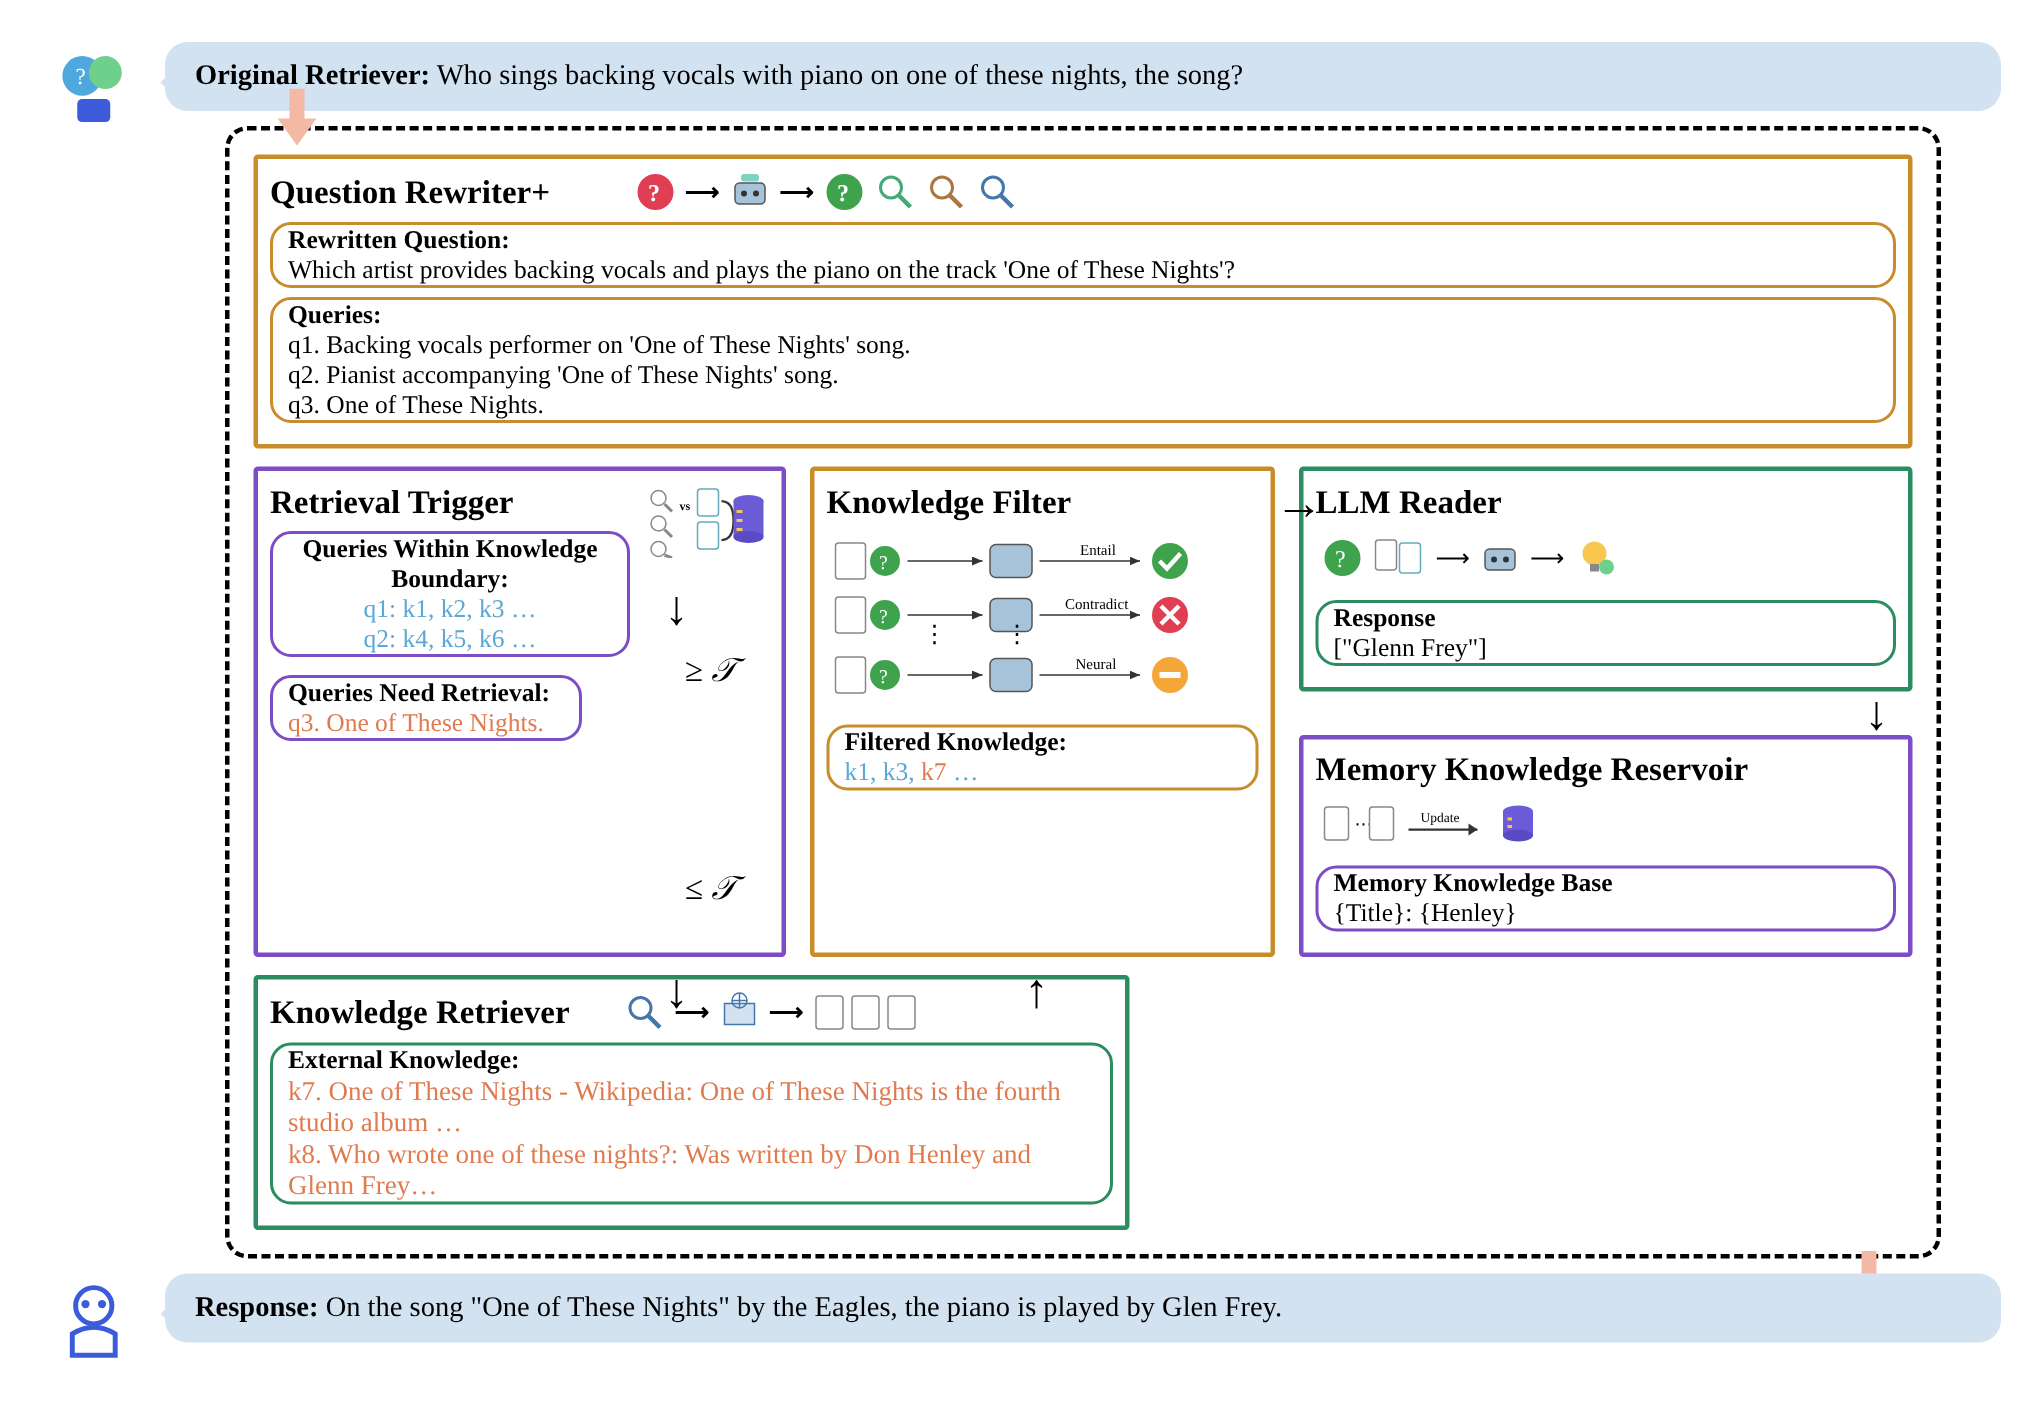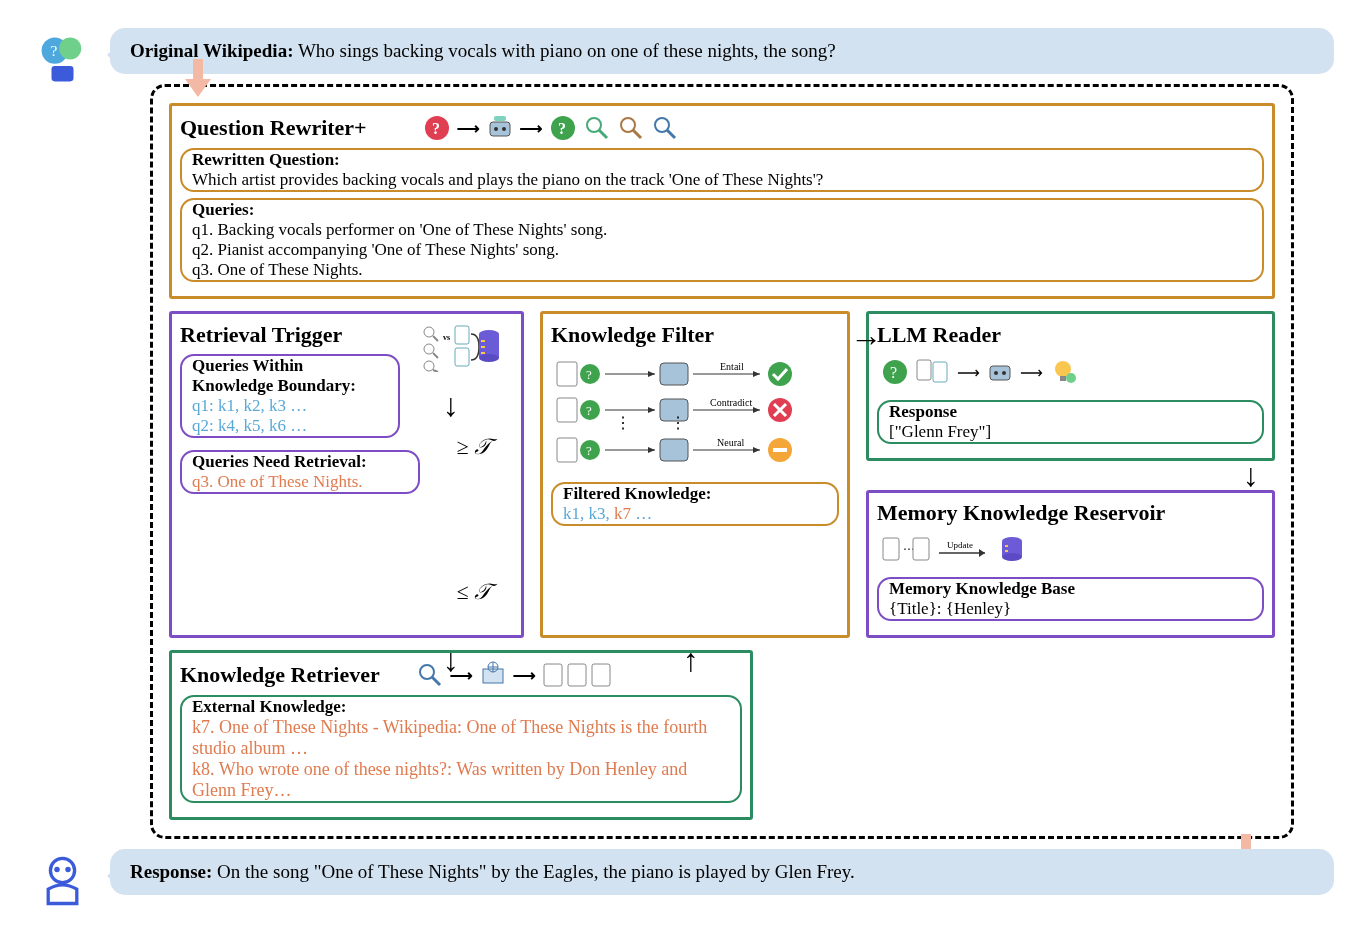--- a/index.html
+++ b/index.html
@@ -42,21 +42,21 @@
 
 <div class="bubble bubble-left">
   <div class="bubble-icon">
     <svg viewBox="0 0 50 50">
         <circle cx="18" cy="16" r="12" fill="#4ea8de"></circle>
         <circle cx="32" cy="14" r="10" fill="#6fd08c"></circle>
         <text x="14" y="21" font-size="14" fill="#fff">?</text>
         <rect x="15" y="30" width="20" height="14" rx="3" fill="#3b5bdb"></rect>
       </svg>
   </div>
-  <span style="font-weight:bold">Original Wikipedia:</span>
+  <span style="font-weight:bold">Original Retriever:</span>
   <span>Who sings backing vocals with piano on one of these nights, the song?</span>
 </div>
 
 <div class="dashed-container">
   <div class="arrow-down-pink top">
     <svg viewBox="0 0 30 40">
         <path d="M10 0 L20 0 L20 20 L28 20 L15 38 L2 20 L10 20 Z" fill="#f4b9a5"></path>
       </svg>
   </div>
 
@@ -107,48 +107,48 @@
     </div>
   </div>
 
   <div class="arrow-connector" style="top:300px; left:290px;">↓</div>
 
   <div class="row" style="margin-top:8px;">
 
     <div class="module purple" style="flex:0 0 355px; position:relative;">
       <div class="module-title">
         <span>Retrieval Trigger</span>
-        <span class="icon-row" style="position:absolute; right:20px; top:8px;">
+        <span class="icon-row" style="position:absolute; right:10px; top:8px;">
           <svg width="80" height="50" viewBox="0 0 80 50">
             <circle cx="8" cy="10" r="5" fill="none" stroke="#888"></circle>
               <line x1="12" y1="14" x2="17" y2="19" stroke="#888" stroke-width="2"></line>
             <circle cx="8" cy="27" r="5" fill="none" stroke="#888"></circle>
               <line x1="12" y1="31" x2="17" y2="36" stroke="#888" stroke-width="2"></line>
             <circle cx="8" cy="44" r="5" fill="none" stroke="#888"></circle>
               <line x1="12" y1="48" x2="17" y2="50" stroke="#888" stroke-width="2"></line>
             <text x="22" y="18" font-size="8">vs</text>
             <rect x="34" y="4" width="14" height="18" rx="2" fill="#fff" stroke="#6ab"></rect>
             <rect x="34" y="26" width="14" height="18" rx="2" fill="#fff" stroke="#6ab"></rect>
             <path d="M50 12 Q58 12 58 25 Q58 38 50 38" fill="none" stroke="#333" stroke-width="1.5"></path>
             <ellipse cx="68" cy="12" rx="10" ry="4" fill="#6b5bd6"></ellipse>
               <rect x="58" y="12" width="20" height="24" fill="#6b5bd6"></rect>
               <ellipse cx="68" cy="36" rx="10" ry="4" fill="#5a4bc5"></ellipse>
             <rect x="60" y="18" width="4" height="2" fill="#f9c74f"></rect>
               <rect x="60" y="24" width="4" height="2" fill="#f9c74f"></rect>
               <rect x="60" y="30" width="4" height="2" fill="#f9c74f"></rect>
           </svg>
         </span>
       </div>
-      <div class="sub-box purple" style="position:relative; width:220px;">
+      <div class="sub-box purple" style="position:relative; width:240px;text-align:center;">
         <div class="label">Queries Within Knowledge Boundary:</div>
         <div class="blue-text">q1: k1, k2, k3 …</div>
         <div class="blue-text">q2: k4, k5, k6 …</div>
       </div>
       <span class="threshold" style="top:120px; right:30px;">≥ 𝒯</span>
-      <div class="sub-box purple" style="width:240px;margin-top:12px;">
+      <div class="sub-box purple" style="width:208px;margin-top:12px;">
         <div class="label">Queries Need Retrieval:</div>
         <div style="color:#e07b4f">q3. One of These Nights.</div>
       </div>
       <span class="threshold" style="bottom:30px; right:30px;">≤ 𝒯</span>
     </div>
 
     <div class="module orange" style="flex:0 0 305px;">
       <div class="module-title">
         <span>Knowledge Filter</span>
       </div>

